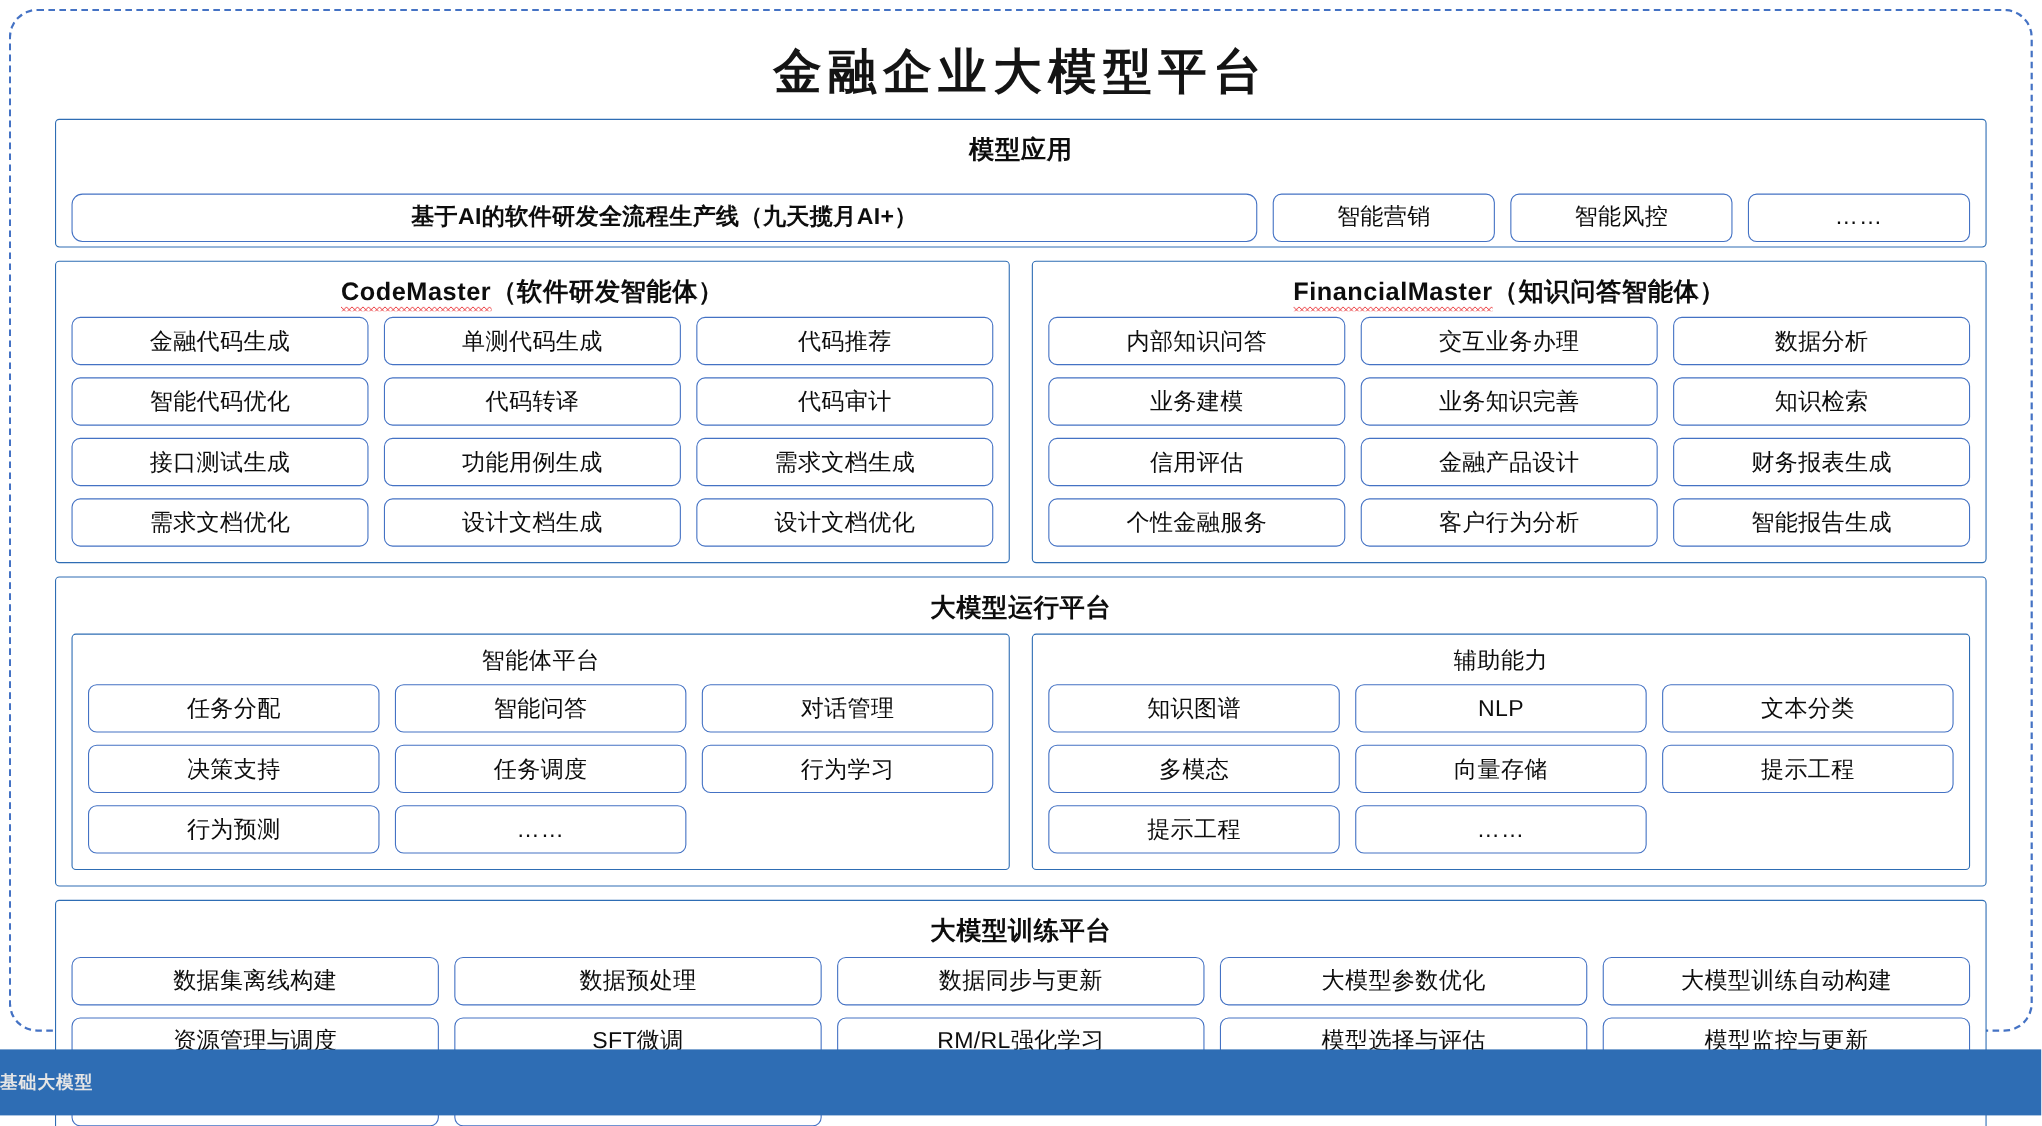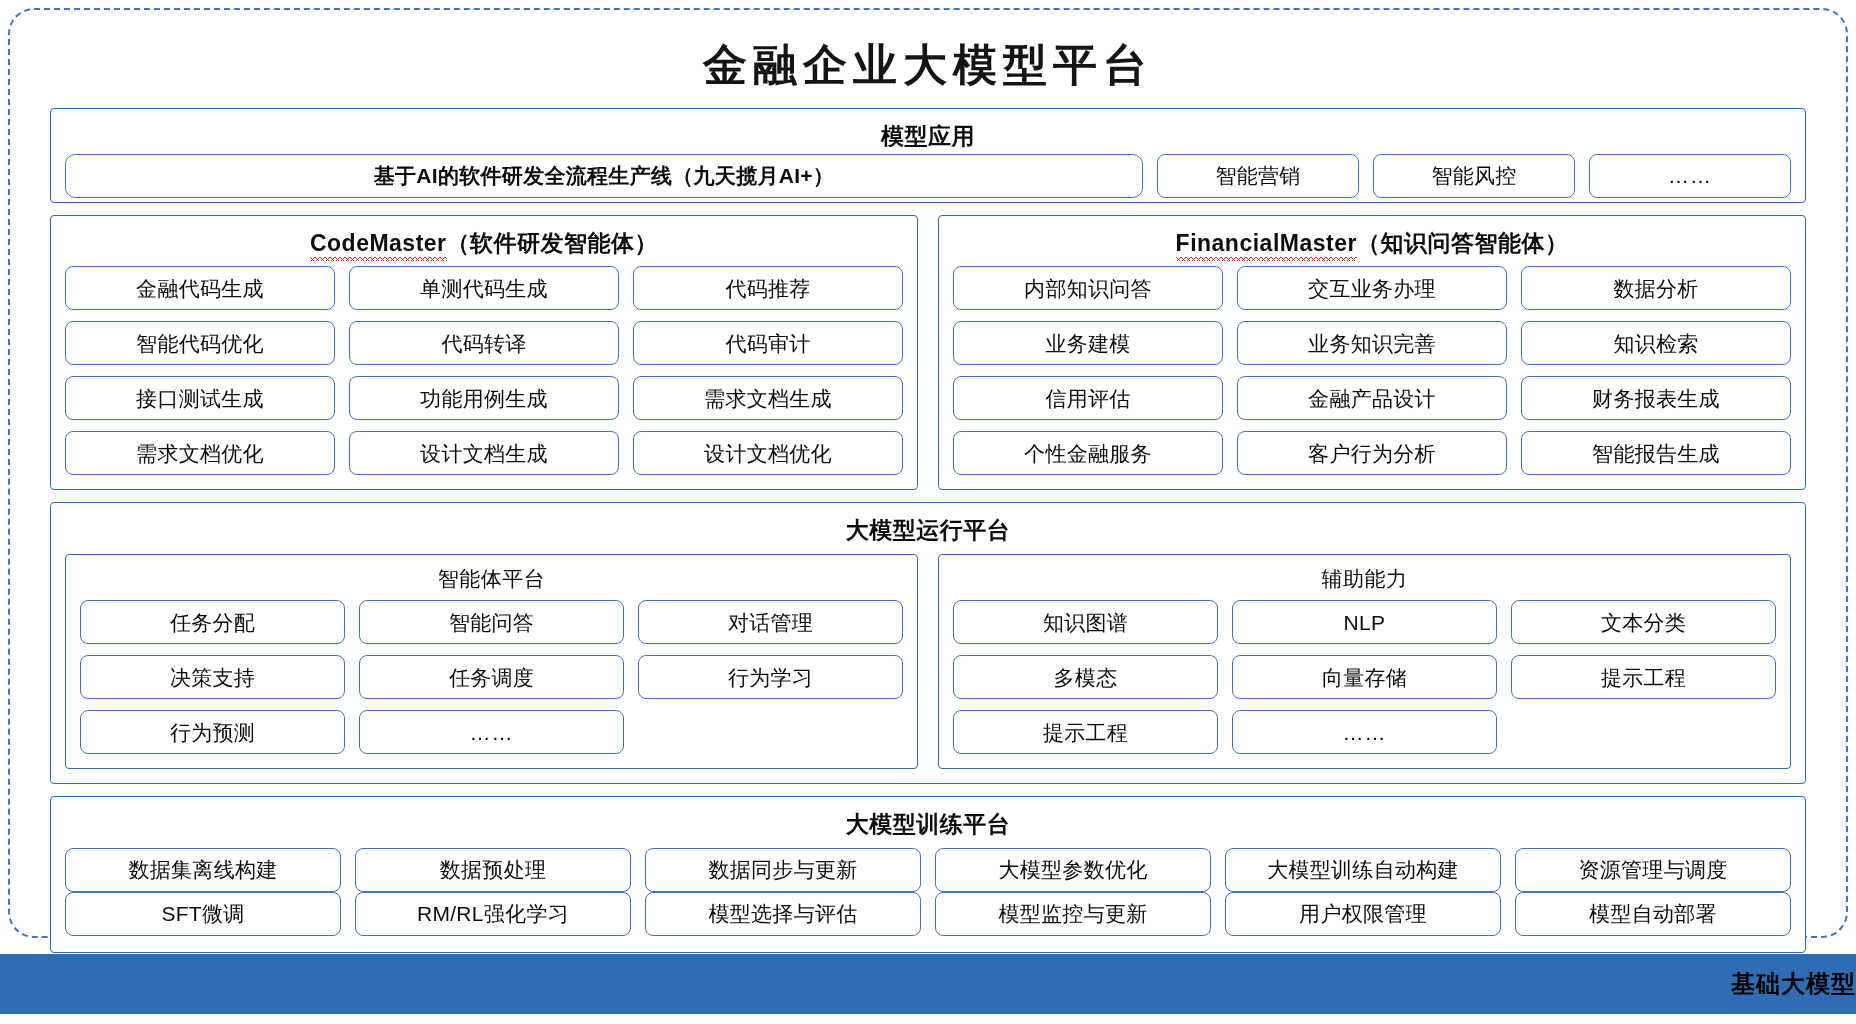--- a/index.html
+++ b/index.html
@@ -110,21 +110,21 @@
   }
 
   .pill.ellipsis { letter-spacing: 1px; }
 
   
   .sec-apps { margin-bottom: 12px; padding-bottom: 4px; }
 
   .apps-row {
     display: flex;
     gap: 14px;
-    margin-top: 0;
+    margin-top: 22px;
   }
   .apps-row .pill:nth-child(1) { flex: 0 0 1078px; }
   .apps-row .pill:nth-child(2),
   .apps-row .pill:nth-child(3),
   .apps-row .pill:nth-child(4) { flex: 1 1 0; }
 
   
   .sec-agents {
     display: flex;
     gap: 20px;
@@ -153,38 +153,38 @@
     border: 1.4px solid #2E6DB4;
     border-radius: 4px;
     padding: 8px 14px 14px 14px;
   }
 
   
   .sec-train { padding-bottom: 16px; }
 
   .grid6 {
     display: grid;
-    grid-template-columns: repeat(6, 1fr);
-    gap: 0 14px;
+    grid-template-columns: repeat(5, 1fr);
+    gap: 11px 14px;
     margin-top: 6px;
   }
 
   
   .base-bar {
     position: absolute;
     left: 0;
     top: 954px;
     width: 1856px;
     height: 60px;
     background: #2E6DB4;
     display: flex;
     align-items: center;
-    justify-content: flex-end;
-    color: #000000;
-    font-size: 24px;
+    justify-content: flex-start;
+    color: #e5e5e5;
+    font-size: 16px;
     font-weight: 700;
     letter-spacing: 1px;
   }
 </style>
 </head>
 <body>
 
 <div id="root">
 
   <div class="outer-frame">

